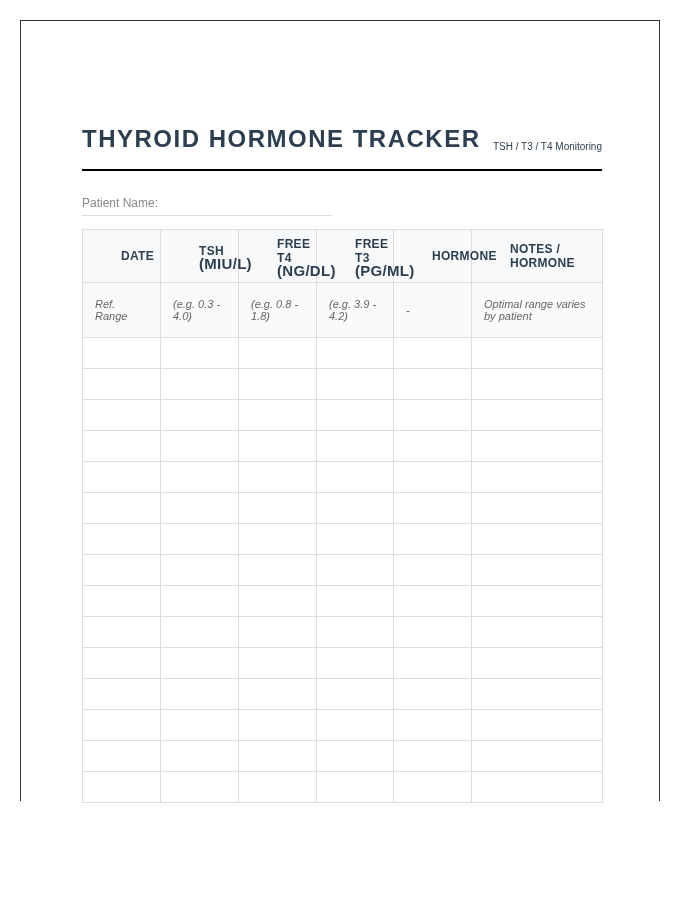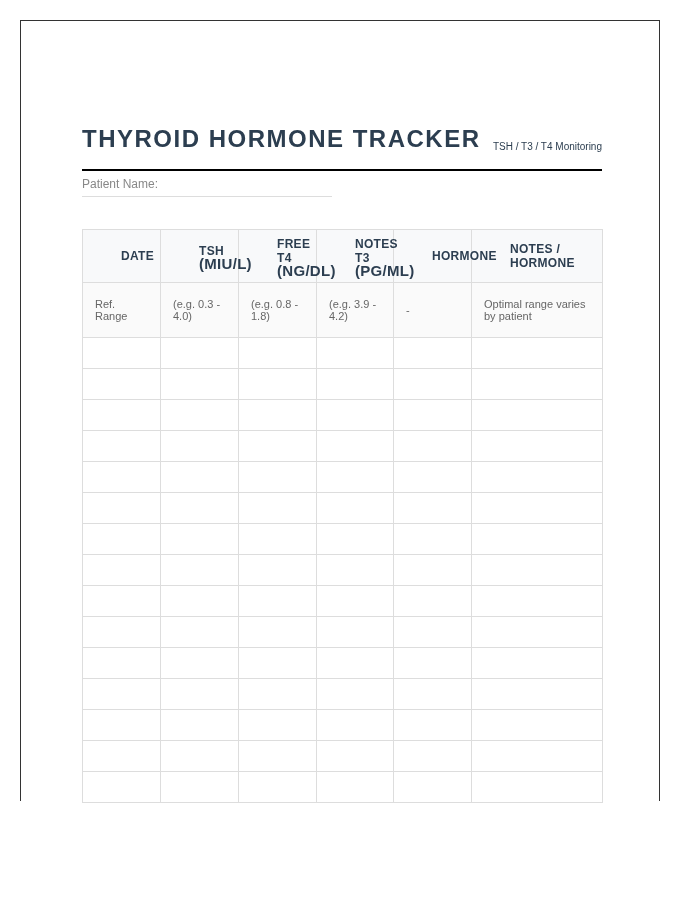--- a/index.html
+++ b/index.html
@@ -13,39 +13,39 @@
     border-bottom: 2px solid #000000; box-sizing: content-box; margin-top: 40px;
   }
   .title {
     position: absolute; left: 0; top: 2px; font-size: 24px; font-weight: bold; color: #2c3e50;
     letter-spacing: 1.5px; white-space: nowrap;
   }
   .subtitle {
     position: absolute; right: 0; top: 18px; font-size: 10px; color: #2c3e50; white-space: nowrap;
   }
   .field {
-    position: absolute; top: 156px; width: 250px; height: 19px;
+    position: absolute; top: 175px; width: 250px; height: 19px;
     border-bottom: 1px solid #ddd; font-size: 12px; color: #888;
   }
   .field.patient { left: 61px; }
   .field.physician { left: 331px; }
   table.tracker {
     position: absolute; left: 61px; top: 208px; width: 520px;
     border-collapse: collapse; table-layout: fixed;
   }
   table.tracker th, table.tracker td {
     border: 1px solid #ddd; box-sizing: border-box; vertical-align: middle; padding: 0 12px;
   }
   table.tracker th {
     background: #f8f9fa; height: 53px; text-align: left; font-size: 12px; font-weight: bold;
     color: #2c3e50; letter-spacing: 0.3px; line-height: 14px; padding-left: 38px;
   }
   .unit { display: block; font-size: 15px; font-weight: bold; color: #2c3e50; line-height: 11px; }
   tr.ref td {
-    height: 55px; font-size: 11px; color: #666; background: #fafafa; line-height: 12px;
+    height: 55px; font-size: 11px; font-style: italic; color: #666; background: #fafafa; line-height: 12px;
   }
   tr.entry td { height: 31px; }
 </style>
 </head>
 <body>
 
 <div class="page">
   <div class="header">
     <div class="title">THYROID HORMONE TRACKER</div>
     <div class="subtitle">TSH / T3 / T4 Monitoring</div>
@@ -62,21 +62,21 @@
         <col style="width:78px">
         <col style="width:77px">
         <col style="width:78px">
         <col style="width:131px">
     </colgroup>
     <thead>
       <tr>
         <th><span>DATE</span></th>
         <th><span>TSH</span><span class="unit">(MIU/L)</span></th>
         <th><span>FREE T4</span><span class="unit">(NG/DL)</span></th>
-        <th><span>NOTES T3</span><span class="unit">(PG/ML)</span></th>
+        <th><span>FREE T3</span><span class="unit">(PG/ML)</span></th>
         <th><span>HORMONE</span></th>
         <th><span>NOTES / HORMONE</span></th>
       </tr>
     </thead>
     <tbody id="tbody">
       <tr class="ref">
         <td>Ref. Range</td>
         <td>(e.g. 0.3 - 4.0)</td>
         <td>(e.g. 0.8 - 1.8)</td>
         <td>(e.g. 3.9 - 4.2)</td>

